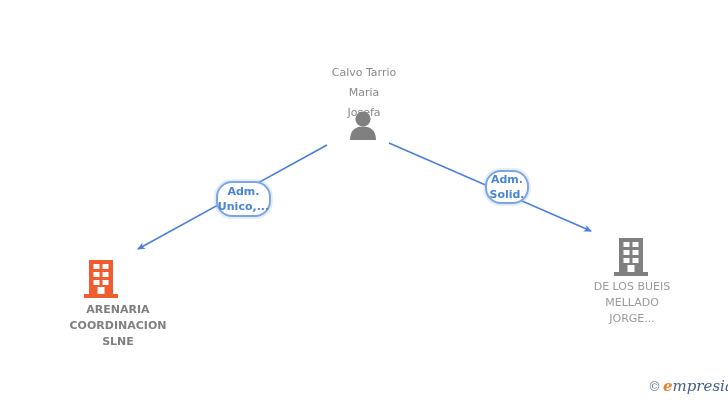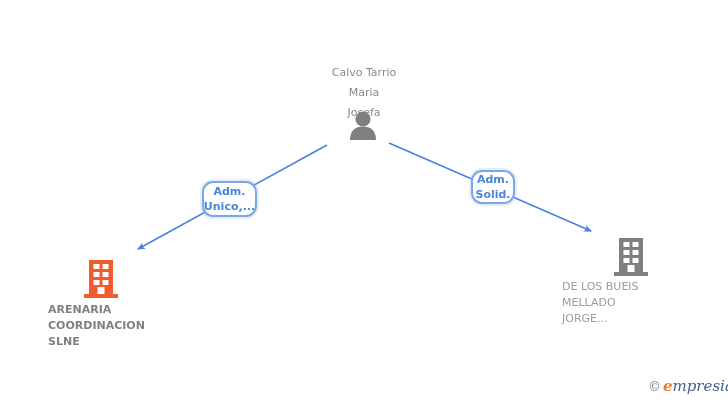--- a/index.html
+++ b/index.html
@@ -12,33 +12,33 @@
   
   .wires{position:absolute;left:0;top:0;width:728px;height:400px;pointer-events:none;}
   
   .person-name{
     left:290px;top:63px;width:148px;text-align:center;
     font-size:11px;line-height:20px;color:#8a8a8a;
   }
   .person-icon{left:347px;top:111px;width:32px;height:29px;}
   
   .edge-box{
-    background:#ffffff;border:2px solid #7aa6e6;border-radius:11px;
+    background:#ffffff;border:2px solid #7aa6e6;border-radius:16px;
     box-shadow:0 0 0 2px rgba(150,185,235,0.25);
     display:flex;align-items:center;justify-content:center;text-align:center;
-    font-size:11px;font-weight:bold;line-height:15px;color:#4a86d8;
+    font-size:11px;font-weight:bold;line-height:15px;color:#4a86d8;margin-left:14px;
   }
   .edge-box-left{left:202px;top:181px;width:51px;height:32px;}
   .edge-box-right{left:471px;top:170px;width:40px;height:30px;}
   
   .building{width:34px;height:38px;}
   .building-left{left:84px;top:260px;}
   .building-right{left:614px;top:238px;}
   .company-name{
-    width:140px;text-align:left;font-size:11px;line-height:16px;
+    width:140px;text-align:center;font-size:11px;line-height:16px;
   }
   .company-name-left{left:48px;top:302px;color:#808080;font-weight:bold;}
   .company-name-right{left:562px;top:279px;color:#9b9b9b;font-weight:normal;}
   
   .logo{
     left:648px;top:376px;width:78px;height:22px;
     font-family:"DejaVu Serif","Liberation Serif",serif;
     font-style:italic;font-size:15px;line-height:20px;white-space:nowrap;
     cursor:pointer;
   }

